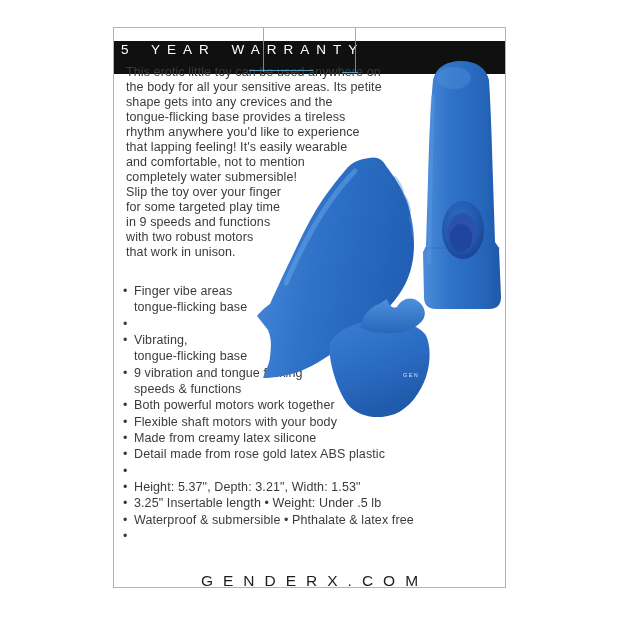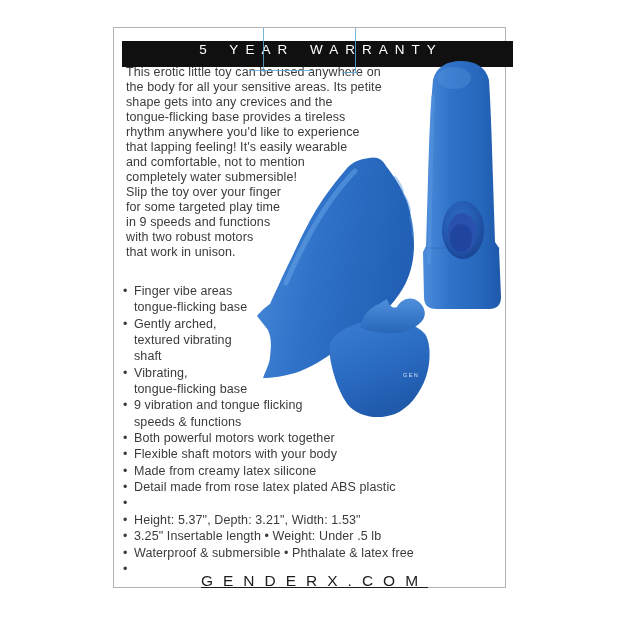--- a/index.html
+++ b/index.html
@@ -15,41 +15,41 @@
   html,body{margin:0;padding:0;background:#ffffff;}
   .stage{
     position:relative;width:618px;height:618px;background:#ffffff;overflow:hidden;
     font-family:"Liberation Sans",sans-serif;
   }
   .panel{
     position:absolute;left:113px;top:27px;width:393px;height:561px;
     border:1px solid var(--panel-border);box-sizing:border-box;background:#ffffff;
   }
   .banner{
-    position:absolute;left:0;top:13px;width:100%;height:26px;
+    position:absolute;left:0;top:13px;width:100%;height:33px;
     background:var(--banner-bg);color:#ffffff;
     font-size:13.5px;line-height:18px;letter-spacing:7px;word-spacing:5px;text-indent:7px;
-    text-align:center;white-space:pre;margin-left:8px;
+    text-align:left;white-space:pre;
   }
   .intro{
     position:absolute;left:12px;top:37px;
     color:var(--body-text);font-size:12.5px;line-height:15px;letter-spacing:.1px;
     white-space:pre;
   }
   .features{
     position:absolute;left:9px;top:255px;
     color:var(--body-text);font-size:12.5px;line-height:16.35px;letter-spacing:.1px;
   }
   .feat{display:flex;}
   .feat .dot{width:11px;flex:0 0 11px;}
   .feat .ftxt{white-space:pre;}
   .footer{
     position:absolute;left:0;top:546px;width:100%;
     color:#1d1d1d;font-size:15.5px;line-height:14px;letter-spacing:10px;text-indent:10px;
-    text-align:center;white-space:pre;text-decoration:underline;
+    text-align:center;white-space:pre;
   }
   .mark{position:absolute;background:var(--dieline);opacity:.85;}
   .mark.v{width:1px;}
   .mark.h{height:1px;}
   svg.product{position:absolute;}
 </style>
 </head>
 <body>
 
 <div class="stage">
@@ -72,23 +72,20 @@
 that work in unison.</div>
 
     <div class="features">
       <div class="feat">
           <span class="dot">•</span>
           <span class="ftxt">Finger vibe areas
 tongue-flicking base</span>
         </div>
       <div class="feat">
           <span class="dot">•</span>
-          <span class="ftxt">Gently arched,
-textured vibrating
-shaft</span>
         </div>
       <div class="feat">
           <span class="dot">•</span>
           <span class="ftxt">Vibrating,
 tongue-flicking base</span>
         </div>
       <div class="feat">
           <span class="dot">•</span>
           <span class="ftxt">9 vibration and tongue flicking
 speeds &amp; functions</span>
@@ -100,21 +97,21 @@
       <div class="feat">
           <span class="dot">•</span>
           <span class="ftxt">Flexible shaft motors with your body</span>
         </div>
       <div class="feat">
           <span class="dot">•</span>
           <span class="ftxt">Made from creamy latex silicone</span>
         </div>
       <div class="feat">
           <span class="dot">•</span>
-          <span class="ftxt">Detail made from rose latex plated ABS plastic</span>
+          <span class="ftxt">Detail made from rose gold latex ABS plastic</span>
         </div>
       <div class="feat">
           <span class="dot">•</span>
         </div>
       <div class="feat">
           <span class="dot">•</span>
           <span class="ftxt">Height: 5.37", Depth: 3.21", Width: 1.53"</span>
         </div>
       <div class="feat">
           <span class="dot">•</span>

